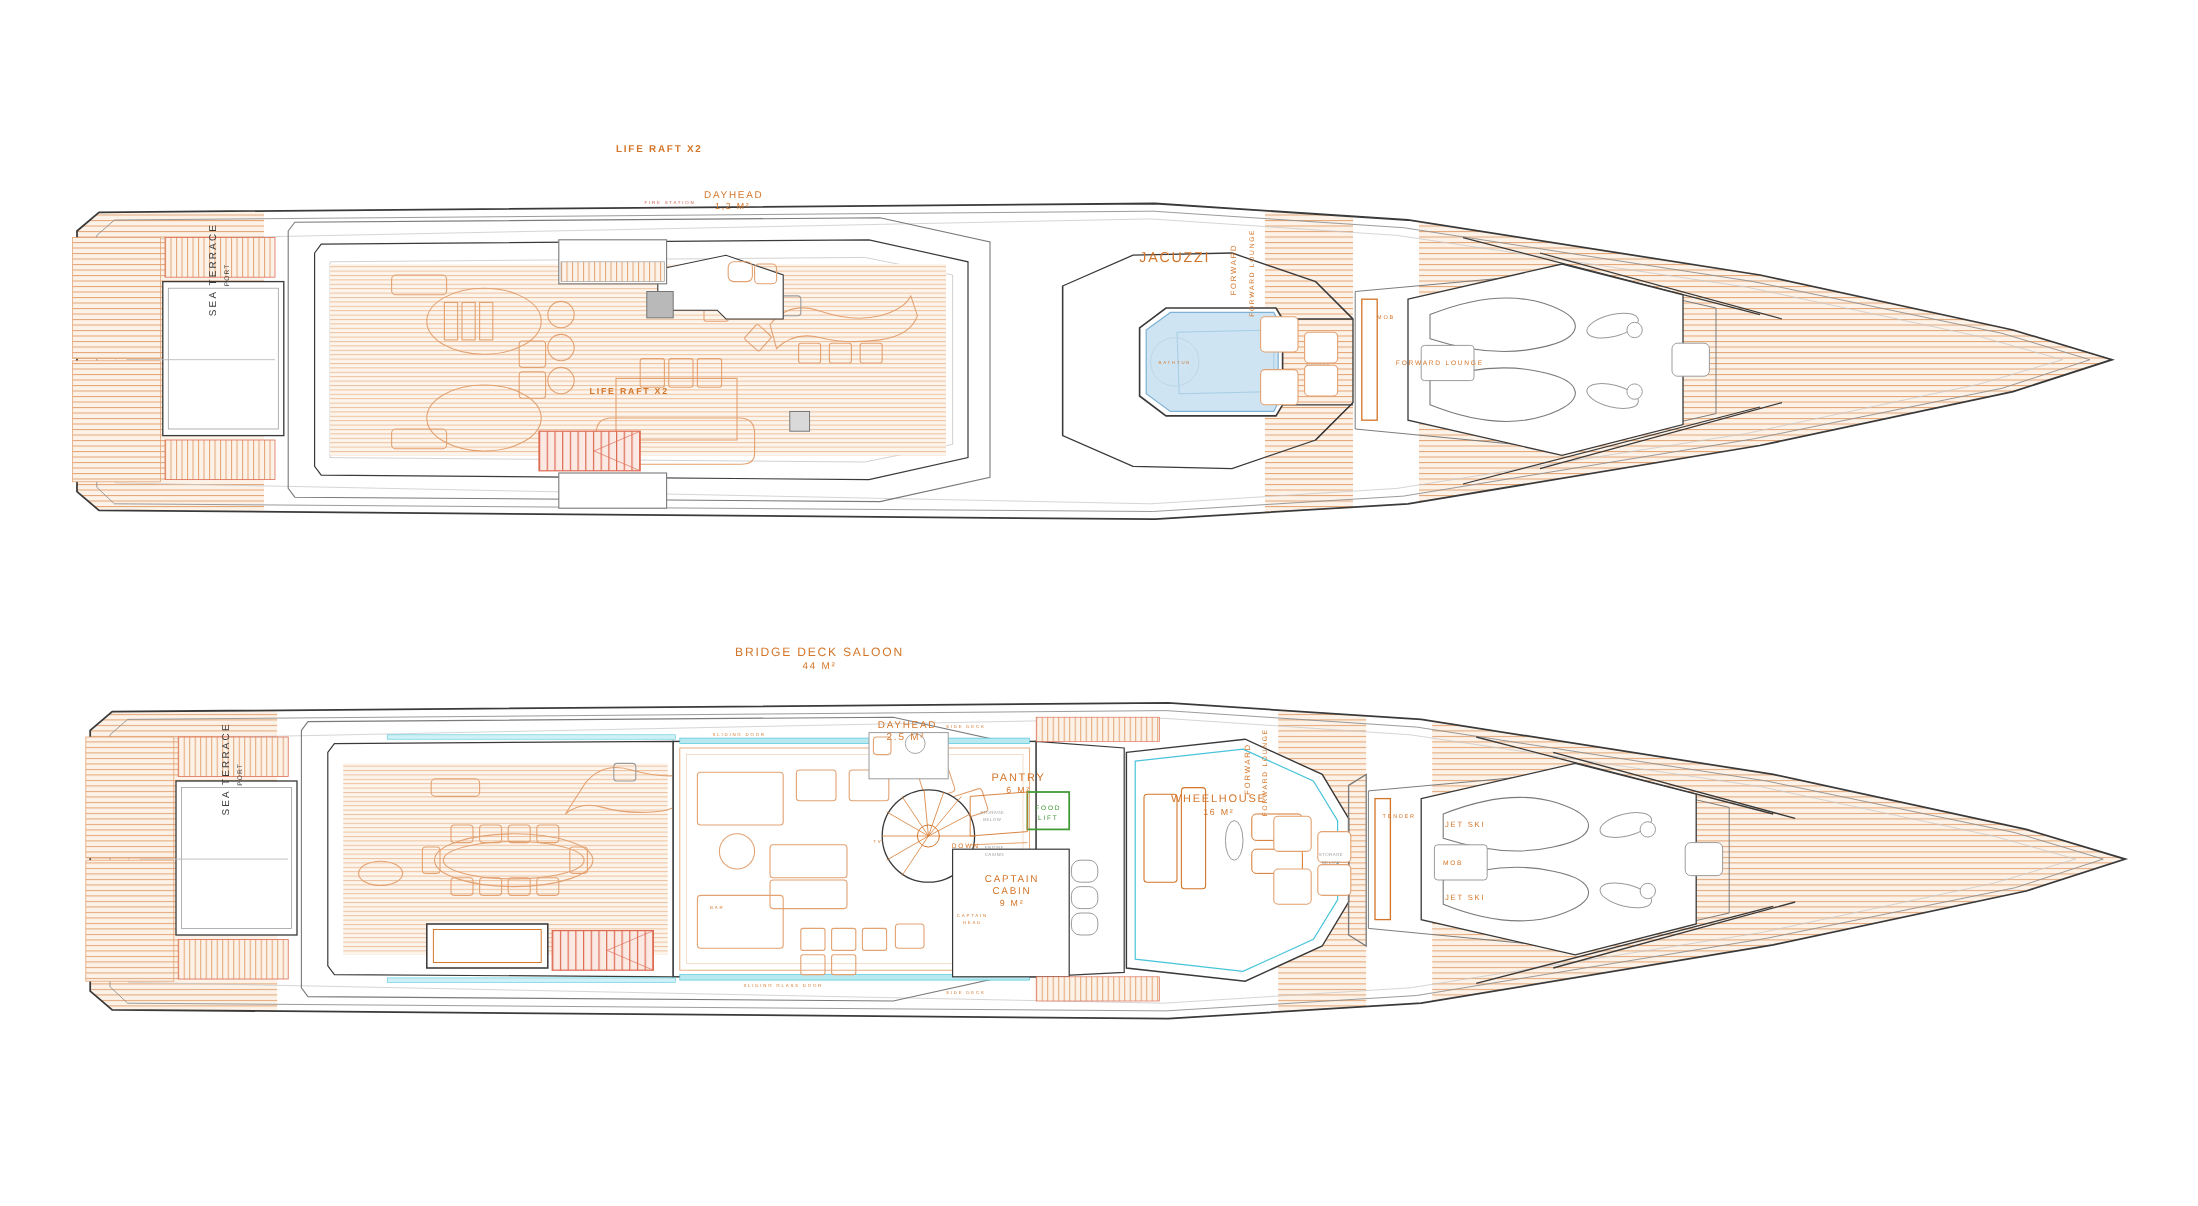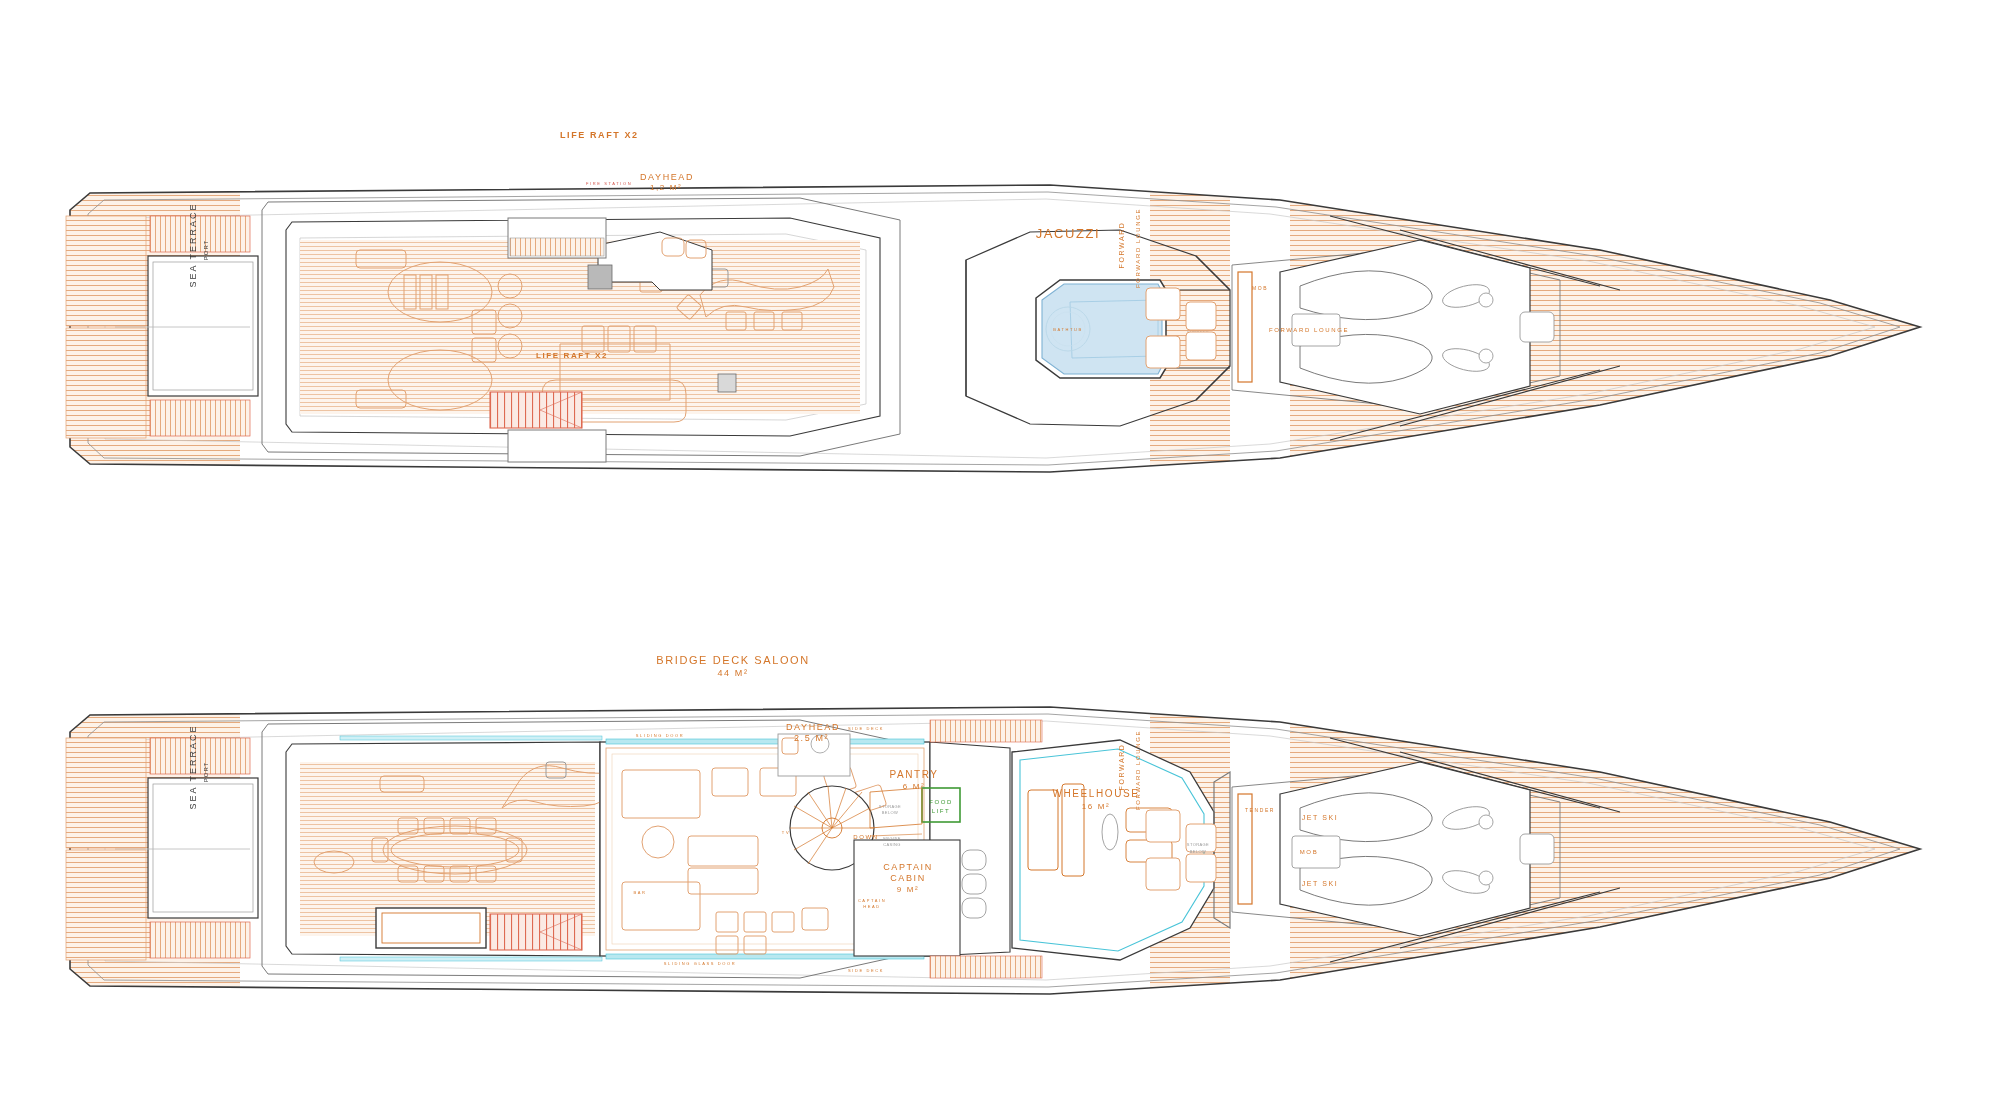--- a/index.html
+++ b/index.html
@@ -1,20 +1,20 @@
 <!DOCTYPE html>
 <html><head>
 <meta charset="utf-8">
 <style>
   html,body{margin:0;padding:0;background:#ffffff;}
   body{width:1998px;height:1096px;position:relative;overflow:hidden;
        font-family:"Liberation Sans",sans-serif;}
   .deck{position:absolute;left:0;width:1984px;height:470px;}
   #deck-upper{top:90px;}
-  #deck-lower{top:612px;}
+  #deck-lower{top:544px;padding-left:12px;}
   svg{display:block;}
   .lbl{font-family:"Liberation Sans",sans-serif;fill:#d4762a;letter-spacing:1.6px;}
   .lbl-grey{fill:#9a9a9a;letter-spacing:.4px;}
   .lbl-green{fill:#3f9a35;}
   .lbl-red{fill:#d2544a;}
 </style>
 </head>
 <body>
 
 <div class="deck" id="deck-upper">

